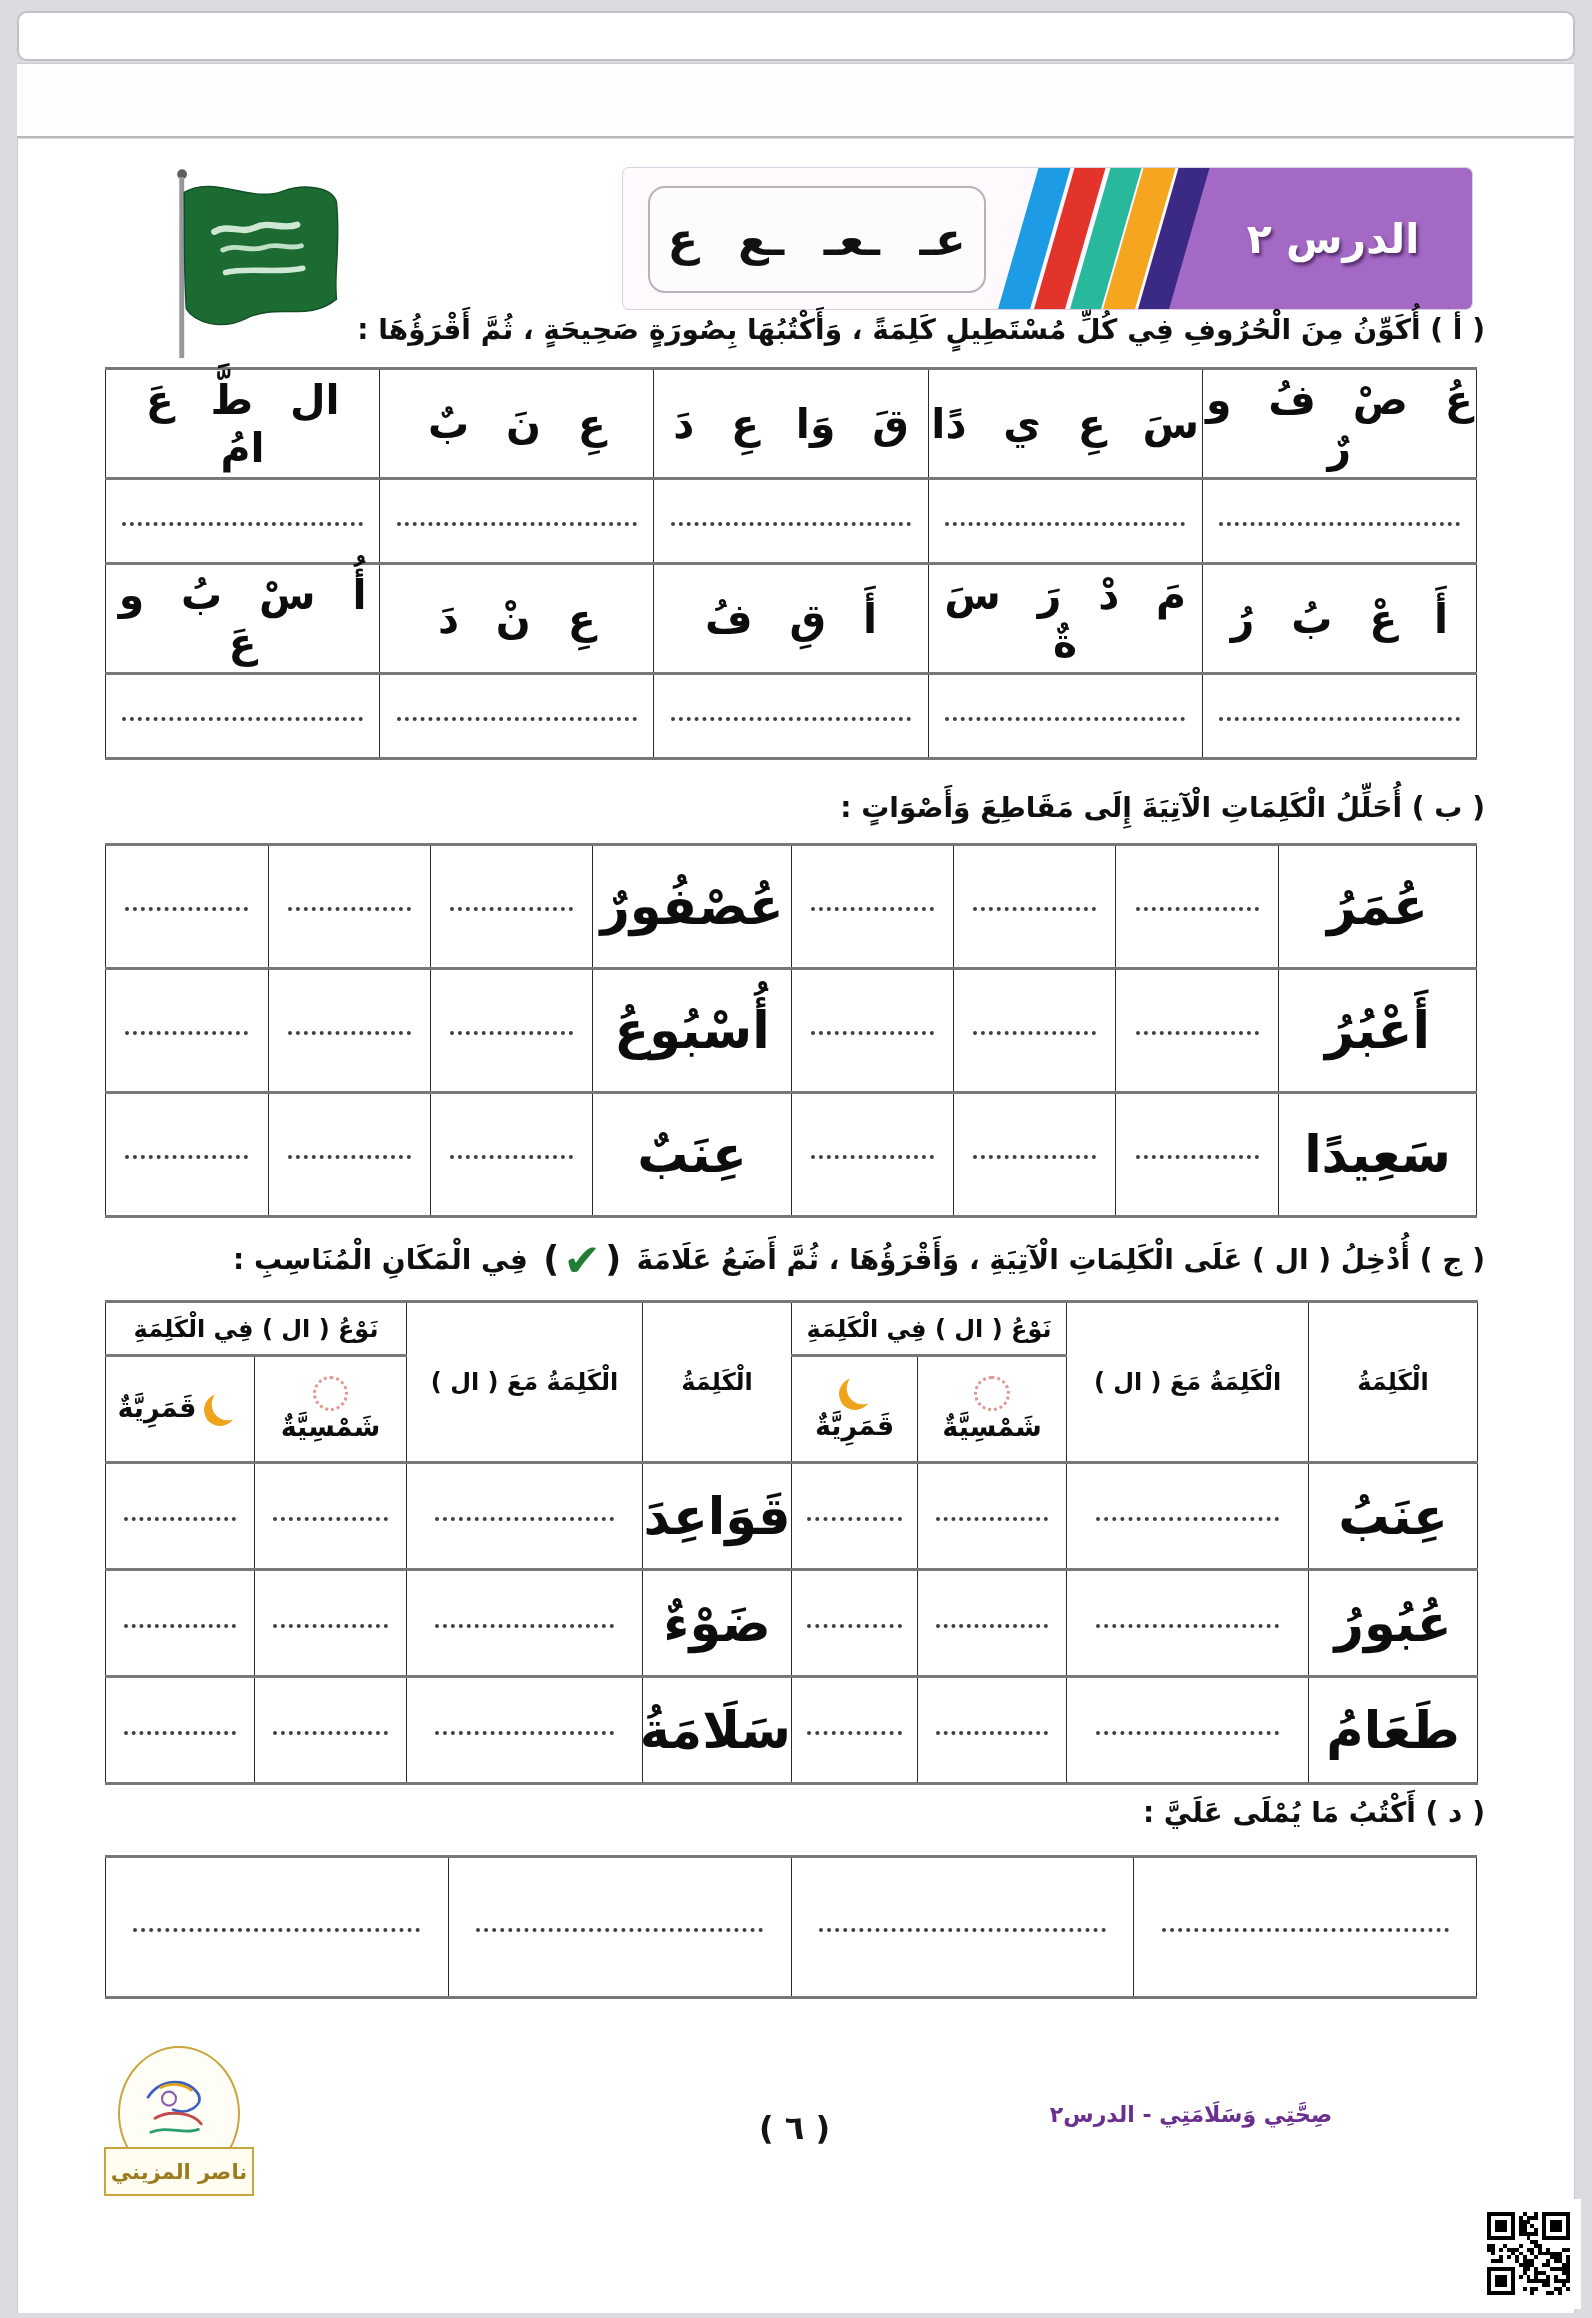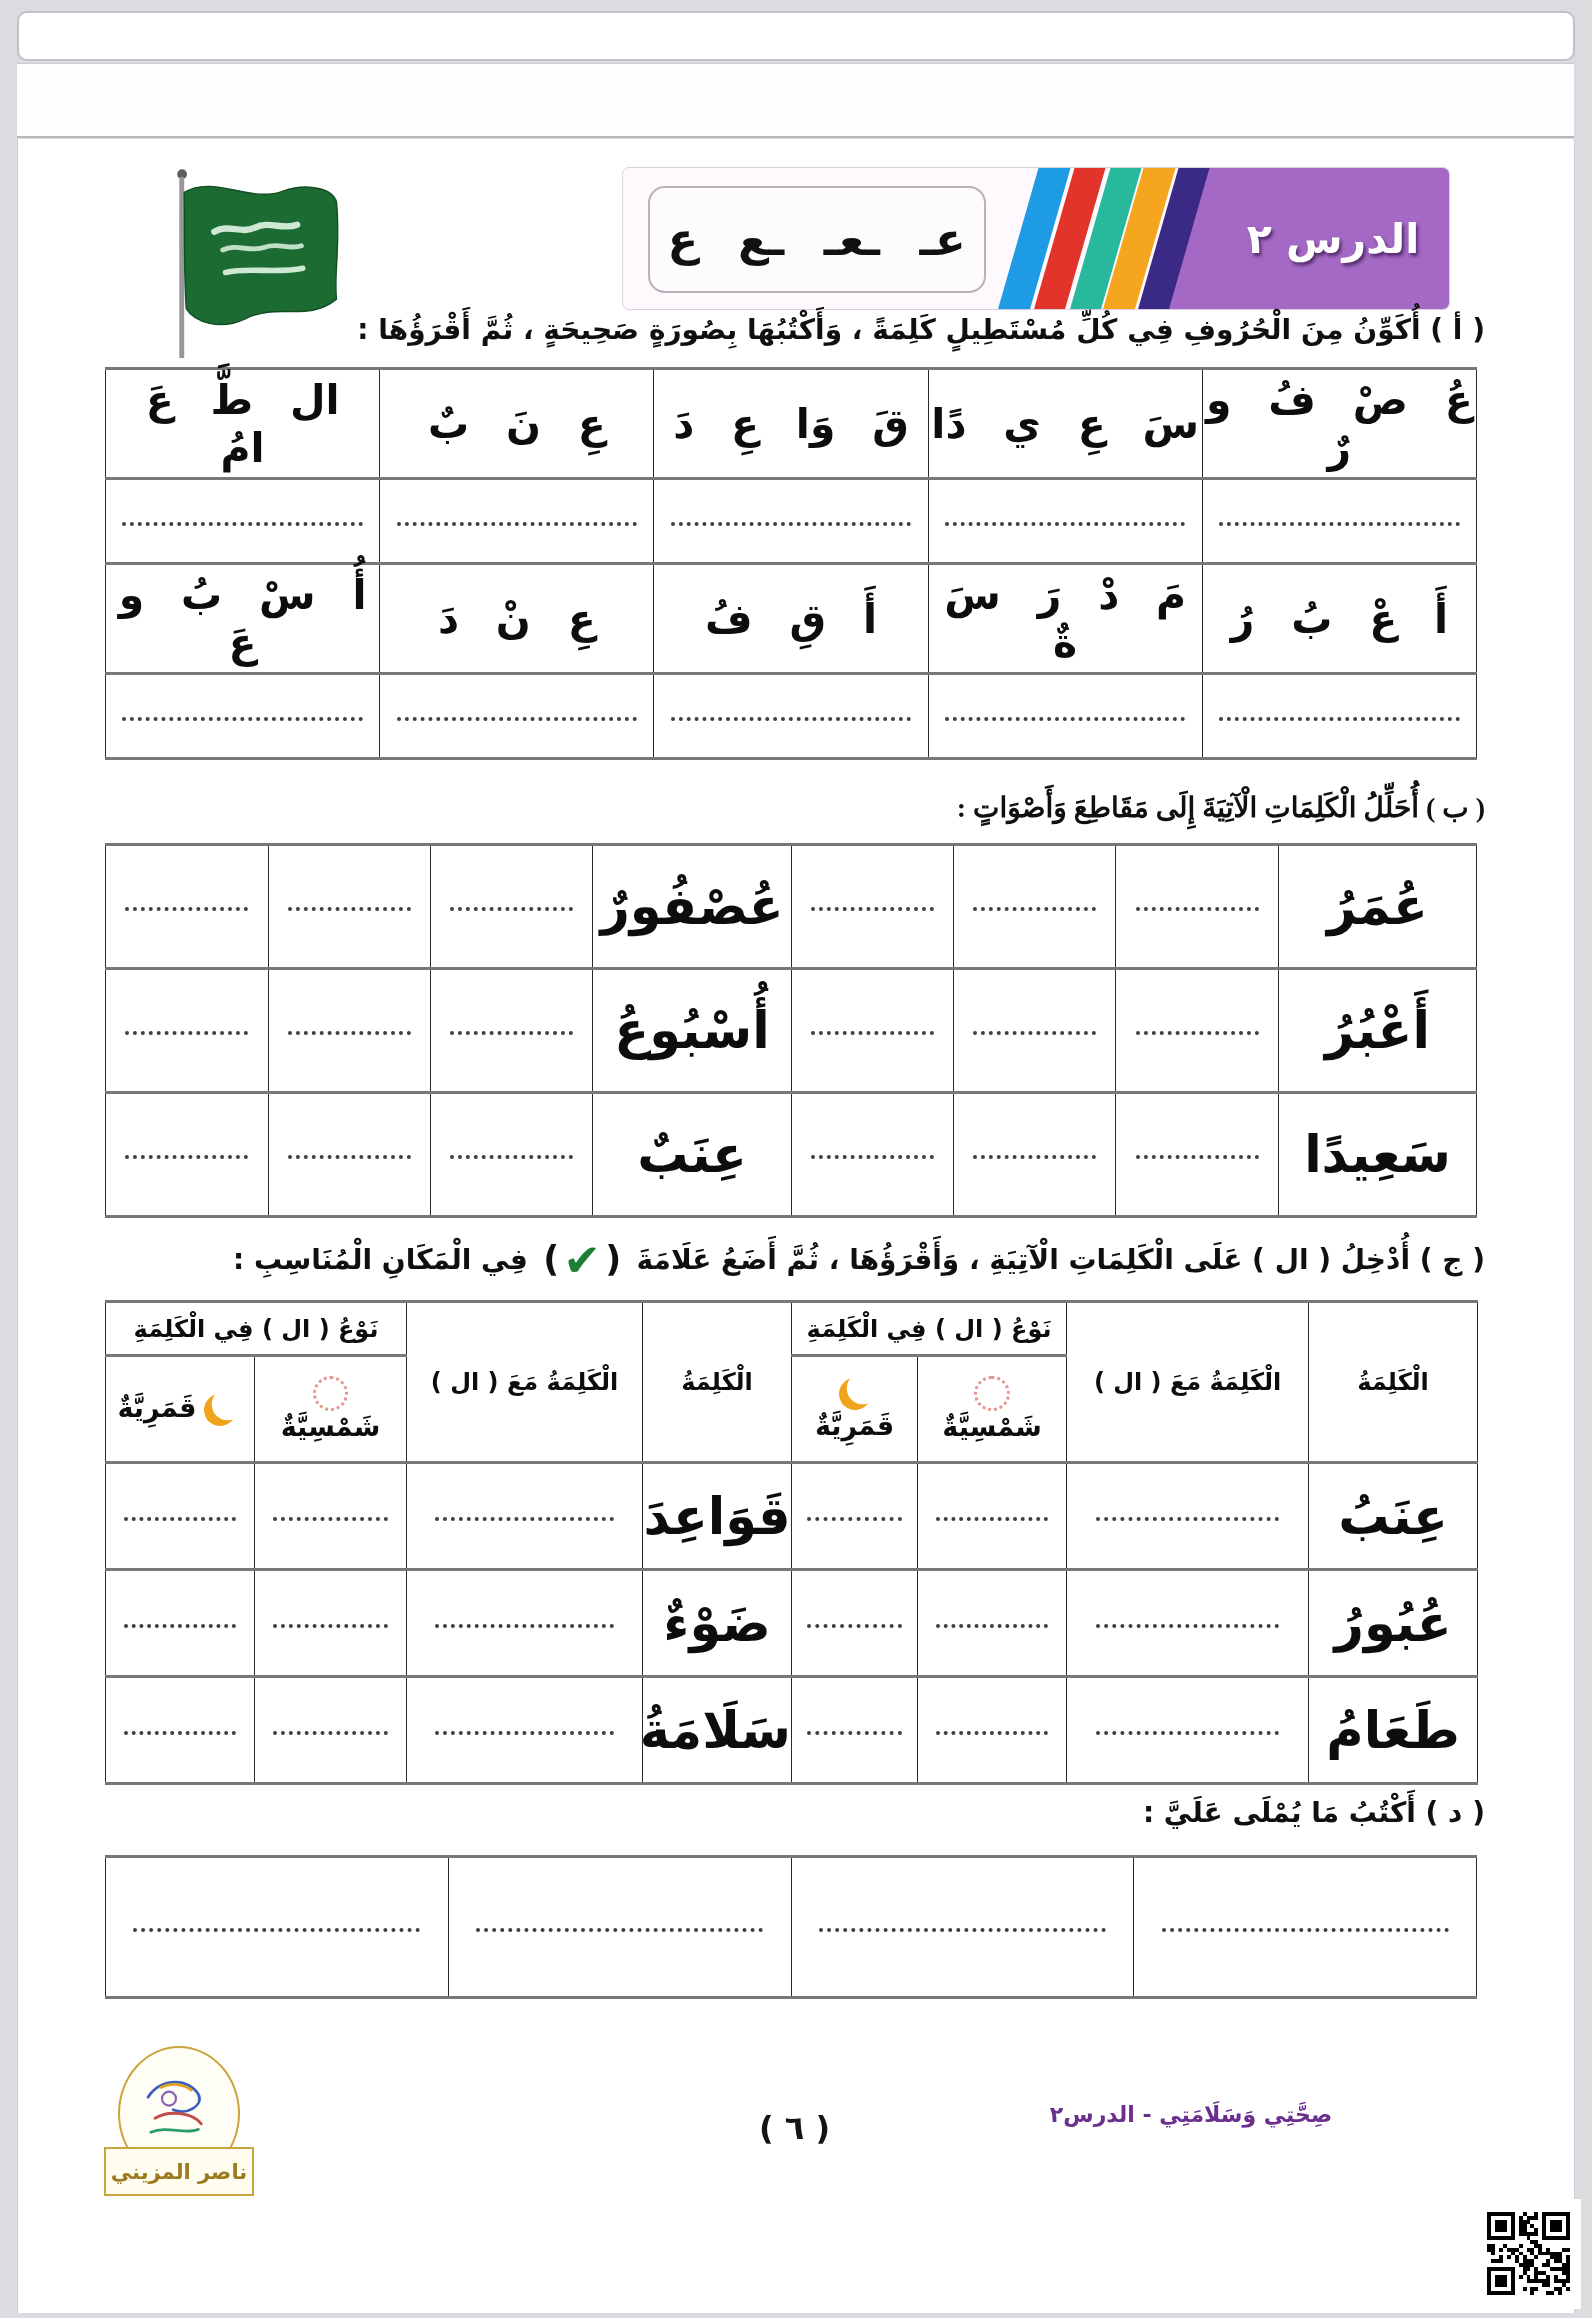--- a/index.html
+++ b/index.html
@@ -8,21 +8,21 @@
   
   .topbar{position:absolute;left:17px;top:11.2px;width:1554px;height:46px;background:#ffffff;
           border:2.1px solid #c2c2c6;border-radius:9.8px;}
   .band2{position:absolute;left:17px;top:63px;width:1557px;height:72px;background:#fdfdfd;
          border-top:1.4px solid #cdcdd1;border-bottom:2.8px solid #b9b9bd;}
   .sheet{position:absolute;left:17px;top:139px;width:1556px;height:2174px;background:#ffffff;
          border-left:1.4px solid #cdcdd1;border-right:1.4px solid #cdcdd1;}
 
   
   .banner{position:absolute;left:622px;top:167px;width:826px;height:141px;background:#fdf9fc;
-          border:1.4px solid #d9cfe0;border-radius:7px;overflow:hidden;}
+          border:1.4px solid #d9cfe0;border-radius:7px;overflow:hidden;padding-left:23px;}
   .forms-box{position:absolute;left:24.6px;top:18px;width:334px;height:103px;border:2.1px solid #b9b0ba;
              border-radius:17px;display:flex;align-items:center;justify-content:center;
              font-size:45px;font-weight:bold;color:#111;direction:rtl;word-spacing:24px;background:#fefbfd;}
   .b-stripe{position:absolute;top:-15.5px;height:173px;transform:skewX(-16deg);}
   .s-blue{left:395px;width:32px;background:var(--stripe-blue);}
   .s-red{left:431px;width:31px;background:var(--stripe-red);}
   .s-teal{left:467px;width:31px;background:var(--stripe-teal);}
   .s-orange{left:500px;width:32px;background:var(--stripe-orange);}
   .s-dark{left:535px;width:41px;background:var(--banner-dark-purple);}
   .b-purple{position:absolute;left:566px;top:-15.5px;width:436px;height:173px;background:var(--banner-purple);transform:skewX(-16deg);}
@@ -169,21 +169,21 @@
           <td>
             <div class="dotline"></div>
           </td>
           <td>
             <div class="dotline"></div>
           </td>
         </tr>
       </tbody>
   </table>
 
-  <div class="instr" style="top:791px;font-family:Liberation Serif, serif;">( ب ) أُحَلِّلُ الْكَلِمَاتِ الْآتِيَةَ إِلَى مَقَاطِعَ وَأَصْوَاتٍ :</div>
+  <div class="instr" style="top:791px;">( ب ) أُحَلِّلُ الْكَلِمَاتِ الْآتِيَةَ إِلَى مَقَاطِعَ وَأَصْوَاتٍ :</div>
   <table id="tableB" style="position:absolute;left:105px;top:843px;width:1372px;">
     <colgroup>
       <col style="width:195px">
         <col style="width:160px">
         <col style="width:160px">
         <col style="width:160px">
       <col style="width:195px">
         <col style="width:160px">
         <col style="width:160px">
         <col style="width:160px">

